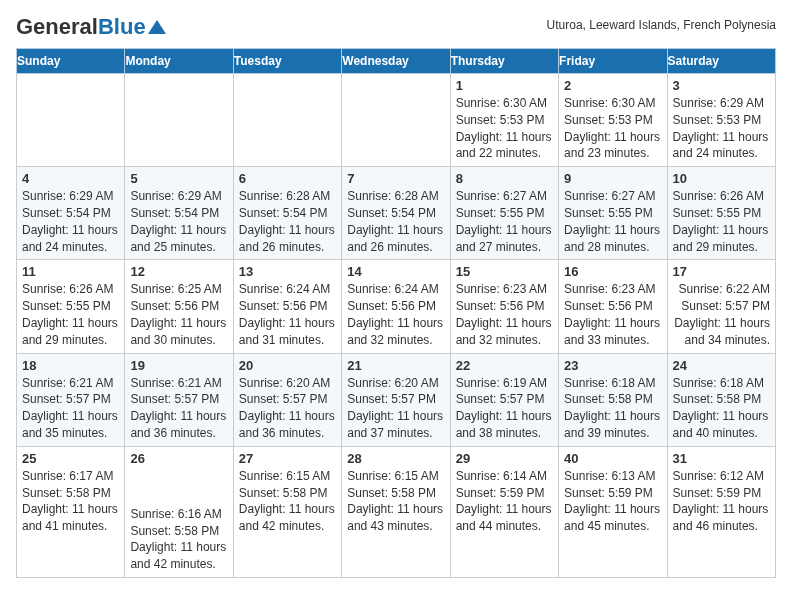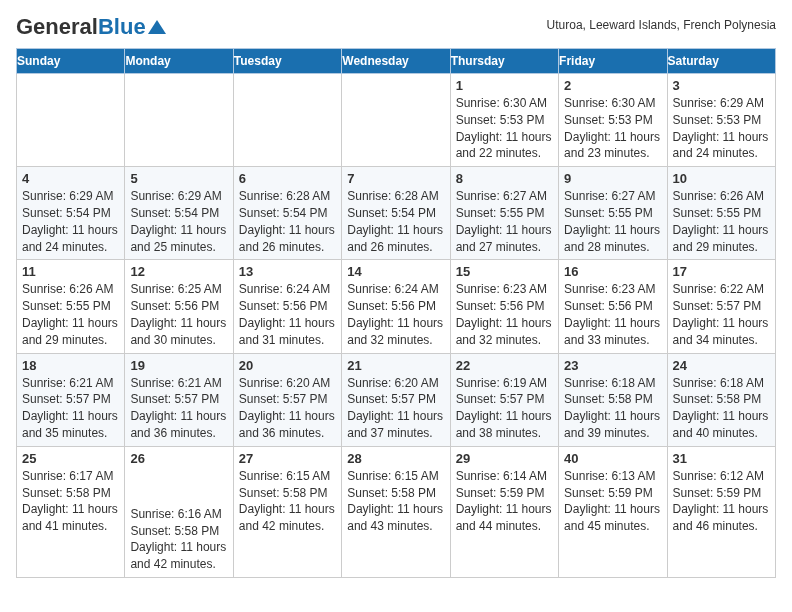--- a/index.html
+++ b/index.html
@@ -228,21 +228,21 @@
 Daylight: 11 hours and 32 minutes.</div>
         </td>
         <td>
           <span class="day-number">16</span>
           <div class="day-info" style="white-space: pre-line;">Sunrise: 6:23 AM
 Sunset: 5:56 PM
 Daylight: 11 hours and 33 minutes.</div>
         </td>
         <td>
           <span class="day-number">17</span>
-          <div class="day-info" style="white-space: pre-line;">Sunrise: 6:22 AM
+          <div class="day-info" style="white-space: pre-line; text-align: right;">Sunrise: 6:22 AM
 Sunset: 5:57 PM
 Daylight: 11 hours and 34 minutes.</div>
         </td>
       </tr>
       <tr>
         <td>
           <span class="day-number">18</span>
           <div class="day-info" style="white-space: pre-line;">Sunrise: 6:21 AM
 Sunset: 5:57 PM
 Daylight: 11 hours and 35 minutes.</div>

